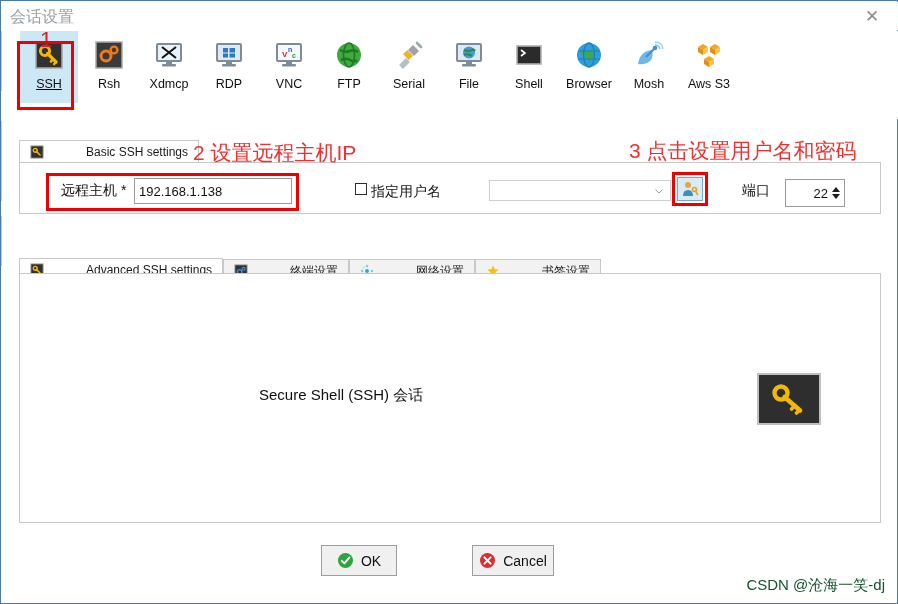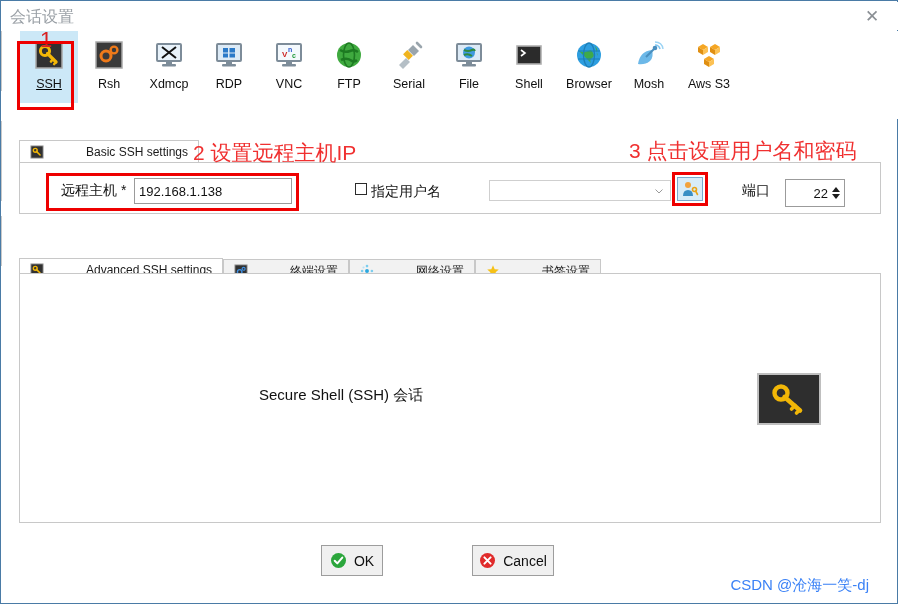--- a/index.html
+++ b/index.html
@@ -285,21 +285,21 @@
     justify-content: center;
     font-size: 14px;
     color: #101010;
     cursor: pointer;
   }
   .dlgbtn .btn-ico {
     width: 17px; height: 17px;
     margin-right: 7px;
     flex: 0 0 auto;
   }
-  #ok-btn { left: 320px; top: 544px; width: 62px; }
+  #ok-btn { left: 320px; top: 544px; width: 76px; }
   #cancel-btn { left: 471px; top: 544px; width: 82px; }
 
   
   .anno-box {
     position: absolute;
     border: 3px solid #ee0000;
     box-sizing: border-box;
     pointer-events: none;
   }
   .anno-text {
@@ -315,23 +315,23 @@
     color: #d92020;
   }
   #anno-box-ssh { left: 16px; top: 40px; width: 57px; height: 69px; }
   #anno-2 { left: 192px; top: 138px; }
   #anno-box-host { left: 45px; top: 172px; width: 253px; height: 38px; }
   #anno-3 { left: 628px; top: 136px; }
   #anno-box-user { left: 671px; top: 171px; width: 36px; height: 34px; }
 
   #watermark {
     position: absolute;
-    right: 28px; bottom: 8px;
+    right: 12px; bottom: 8px;
     font-size: 15px;
-    color: #3b82f6;
+    color: #14532d;
     white-space: nowrap;
     pointer-events: none;
   }
 </style>
 </head>
 <body>
 
 <div id="window">
 
   <div class="edge-strip" style="left:0px;top:30px;width:1px;height:60px;"></div>

